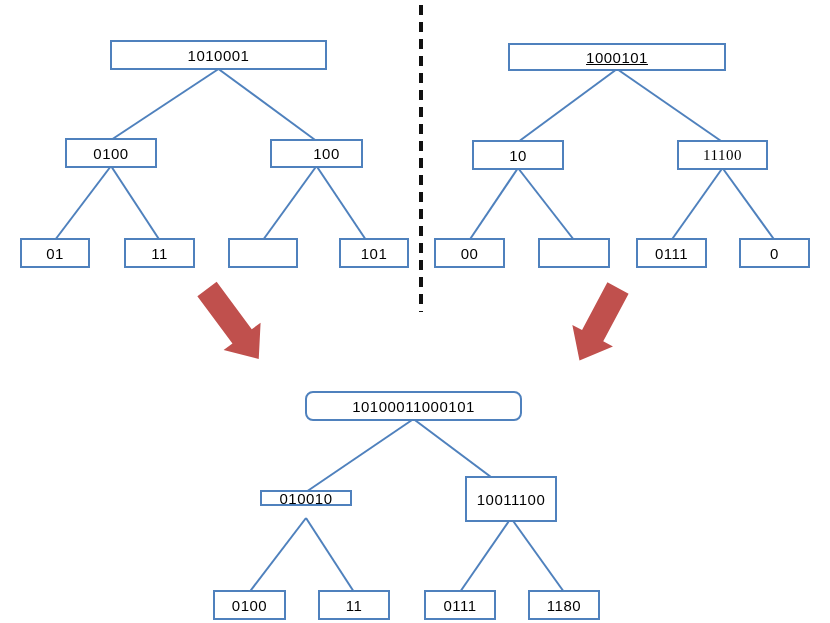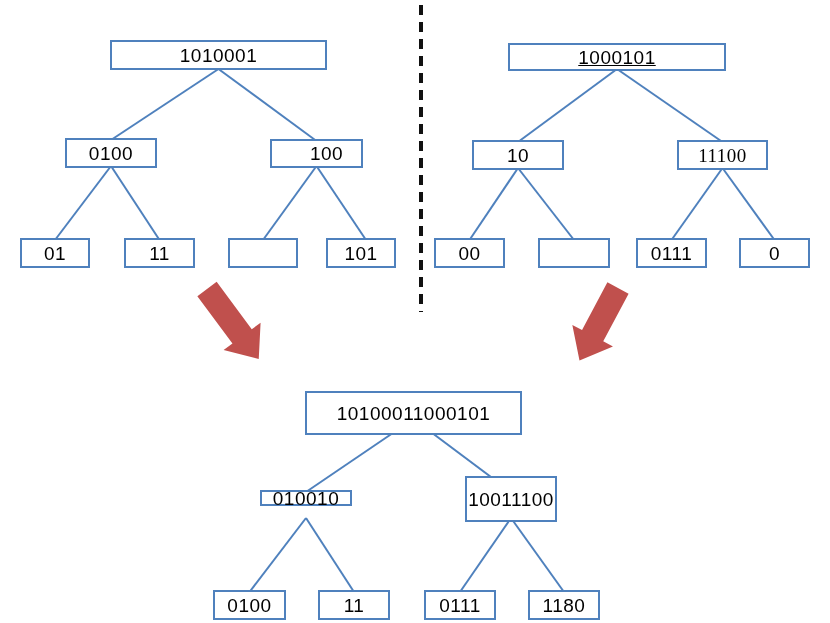--- a/index.html
+++ b/index.html
@@ -39,21 +39,21 @@
   }
   .arrow {
     fill: var(--arrow-fill);
     stroke: none;
   }
   .node {
     position: absolute;
     background: var(--box-fill);
     border: 2.5px solid var(--box-border);
     color: var(--text);
-    font-size: 19px;
+    font-size: 15px;
     line-height: 1;
     display: flex;
     align-items: center;
     justify-content: center;
     letter-spacing: 0.5px;
   }
 </style>
 </head>
 <body>
 
@@ -88,35 +88,35 @@
     <polygon class="arrow" transform="translate(618,288) rotate(118)" points="0,-12 54,-12 54,-23 82,0 54,23 54,12 0,12"></polygon>
   </svg>
 
   <div>
     <div class="node" style="left:110px; top:40px; width:217px; height:30px;">1010001</div>
     <div class="node" style="left:65px; top:138px; width:92px; height:30px;">0100</div>
     <div class="node" style="left:270px; top:139px; width:93px; height:29px;padding-left:20px;">100</div>
     <div class="node" style="left:20px; top:238px; width:70px; height:30px;">01</div>
     <div class="node" style="left:124px; top:238px; width:71px; height:30px;">11</div>
     <div class="node" style="left:228px; top:238px; width:70px; height:30px;"></div>
-    <div class="node" style="left:326px; top:238px; width:70px; height:30px;">101</div>
+    <div class="node" style="left:339px; top:238px; width:70px; height:30px;">101</div>
   </div>
 
   <div>
     <div class="node" style="left:508px; top:43px; width:218px; height:28px;text-decoration:underline;">1000101</div>
     <div class="node" style="left:472px; top:140px; width:92px; height:30px;">10</div>
     <div class="node" style="left:677px; top:140px; width:91px; height:30px;font-family:Liberation Serif, serif;">11100</div>
     <div class="node" style="left:434px; top:238px; width:71px; height:30px;">00</div>
     <div class="node" style="left:538px; top:238px; width:72px; height:30px;"></div>
     <div class="node" style="left:636px; top:238px; width:71px; height:30px;">0111</div>
     <div class="node" style="left:739px; top:238px; width:71px; height:30px;">0</div>
   </div>
 
   <div>
-    <div class="node" style="left:305px; top:391px; width:217px; height:44px;">10100011000101</div>
+    <div class="node" style="left:305px; top:391px; width:217px; height:30px;border-radius:8px;">10100011000101</div>
     <div class="node" style="left:260px; top:490px; width:92px; height:16px;">010010</div>
     <div class="node" style="left:465px; top:476px; width:92px; height:46px;">10011100</div>
     <div class="node" style="left:213px; top:590px; width:73px; height:30px;">0100</div>
     <div class="node" style="left:318px; top:590px; width:72px; height:30px;">11</div>
     <div class="node" style="left:424px; top:590px; width:72px; height:30px;">0111</div>
     <div class="node" style="left:528px; top:590px; width:72px; height:30px;">1180</div>
   </div>
 
 </div>
 

